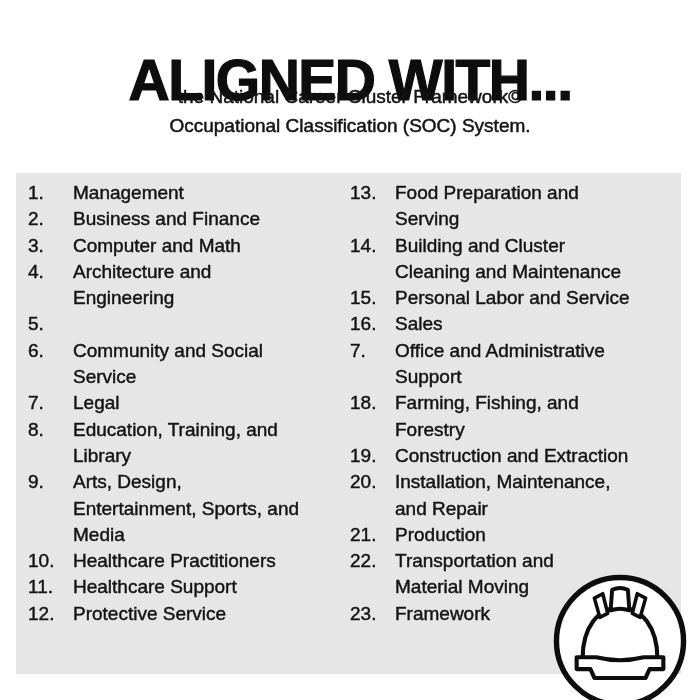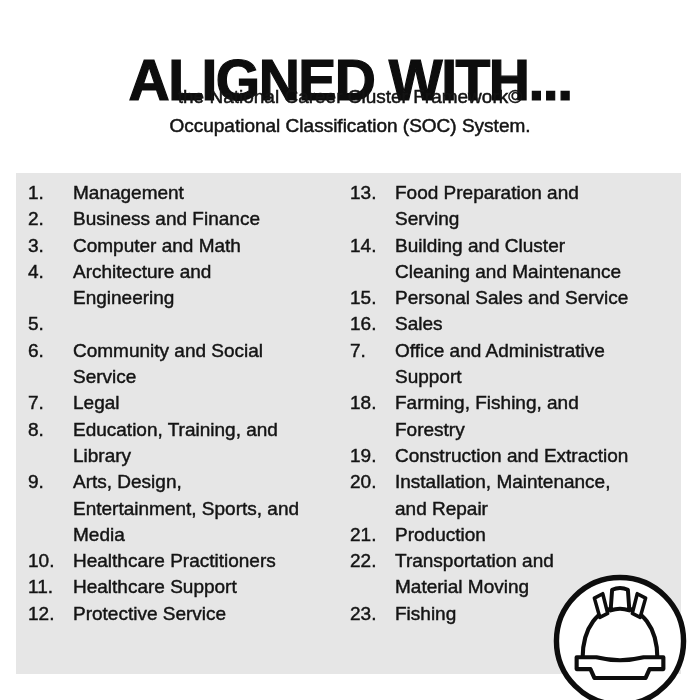--- a/index.html
+++ b/index.html
@@ -115,21 +115,21 @@
         <span class="txt">Food Preparation and
 Serving</span>
       </div>
       <div class="row">
         <span class="num">14.</span>
         <span class="txt">Building and Cluster
 Cleaning and Maintenance</span>
       </div>
       <div class="row">
         <span class="num">15.</span>
-        <span class="txt">Personal Sales and Service</span>
+        <span class="txt">Personal Labor and Service</span>
       </div>
       <div class="row">
         <span class="num">16.</span>
         <span class="txt">Sales</span>
       </div>
       <div class="row">
         <span class="num">7.</span>
         <span class="txt">Office and Administrative
 Support</span>
       </div>
@@ -151,21 +151,21 @@
         <span class="num">21.</span>
         <span class="txt">Production</span>
       </div>
       <div class="row">
         <span class="num">22.</span>
         <span class="txt">Transportation and
 Material Moving</span>
       </div>
       <div class="row">
         <span class="num">23.</span>
-        <span class="txt">Fishing</span>
+        <span class="txt">Framework</span>
       </div>
     </div>
 </div>
 
 <div class="badge">
   <svg viewBox="0 0 136 136" fill="none" stroke="#0d0d0d" stroke-linejoin="round" stroke-linecap="round">
     <circle cx="68" cy="68" r="64.5" fill="#ffffff" stroke-width="5.5"></circle>
 
     <path d="M30,96 L30,86 C30,54 46,34 68,34 C90,34 106,54 106,86 L106,96 Z" fill="#ffffff" stroke-width="4.2"></path>
 

